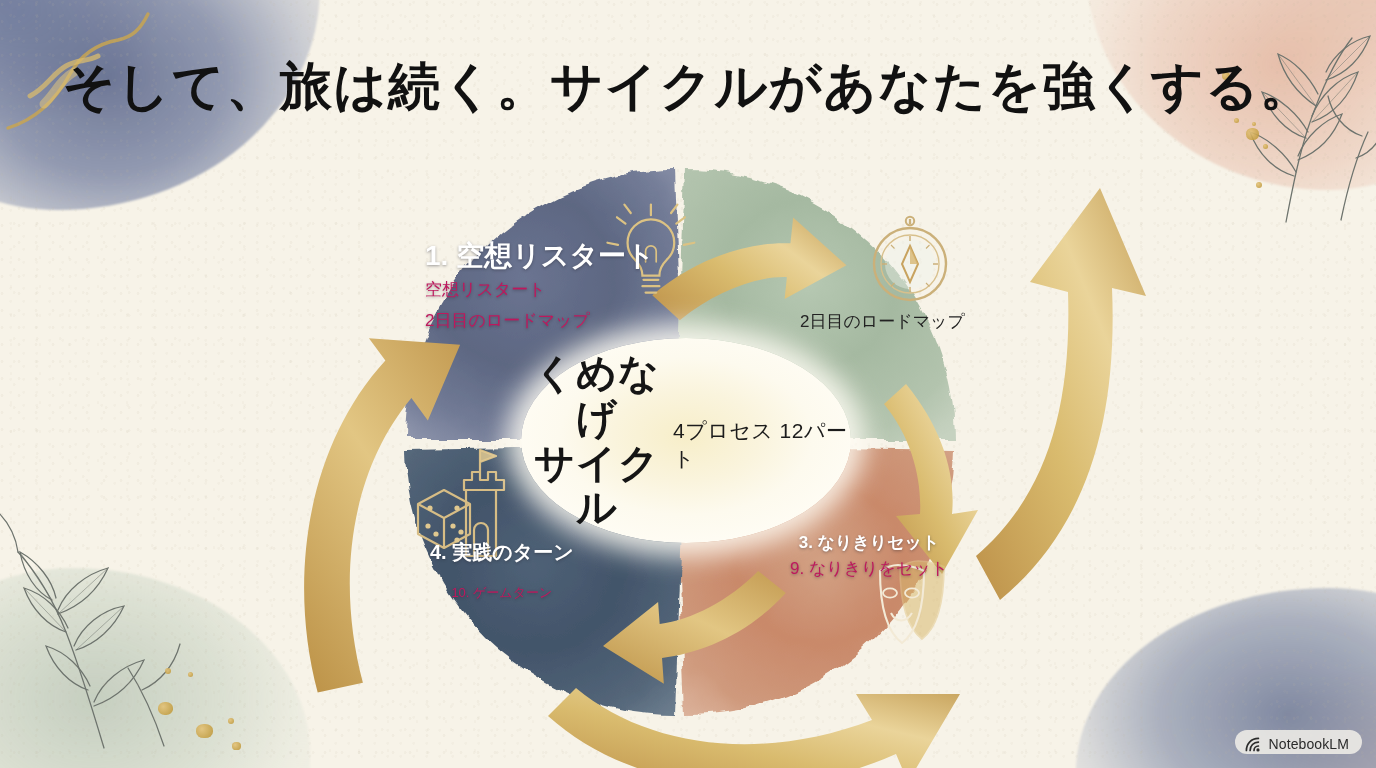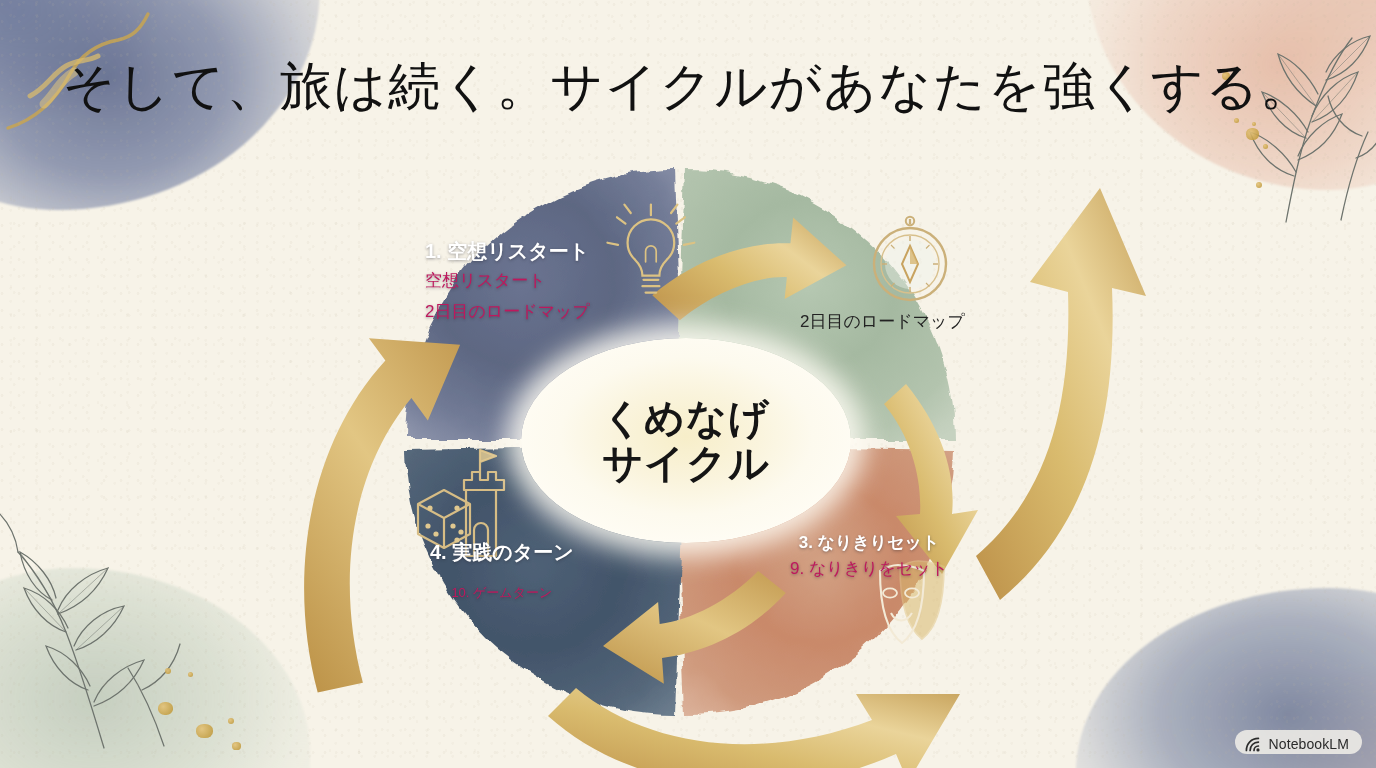--- a/index.html
+++ b/index.html
@@ -86,21 +86,21 @@
     line-height: 1.15;
   }
   .q-sub {
     color: #be185d;
     text-shadow: 0 1px 3px rgba(40,40,50,.45);
     white-space: nowrap;
     line-height: 1.45;
   }
 
   #label-q1 { left: 425px; top: 240px; }
-  #label-q1 .q-title { font-size: 20px; }
+  #label-q1 .q-title { font-size: 28px; }
   #label-q1 .q-sub { font-size: 17px; margin-top: 6px; }
 
   #label-q2 { left: 800px; top: 305px; }
   #label-q2 .q-title { font-size: 25px; color:#1d1d1d; text-shadow:none; }
   #label-q2 .q-sub { font-size: 17px; margin-top: 5px; color:#222; text-shadow:none; text-align:center; }
 
   #label-q3 { left: 790px; top: 533px; text-align:center; }
   #label-q3 .q-title { font-size: 17px; }
   #label-q3 .q-sub { font-size: 17px; margin-top: 4px; }
 
@@ -138,21 +138,21 @@
     letter-spacing: .5px;
   }
 
   
   #page-title {
     position: absolute;
     left: 0; right: 0; top: 52px;
     z-index: 8;
     text-align: center;
     font-family: "DejaVu Serif", "Liberation Serif", serif;
-    font-weight: normal;
+    font-weight: bold;
     font-size: 52px;
     letter-spacing: 1.5px;
     color: #111111;
   }
 
   
   .botanical { position: absolute; z-index: 2; pointer-events: none; }
   #bot-tr { right: -10px; top: 10px; width: 220px; height: 215px; }
   #bot-bl { left: -12px; bottom: 18px; width: 250px; height: 250px; }
   .botanical svg { width: 100%; height: 100%; overflow: visible; }
@@ -423,20 +423,21 @@
   <div class="quad-label" id="label-q4">
     <div class="q-title">4. 実践のターン</div>
     <div class="q-sub">10. ゲームターン</div>
   </div>
 
   <div id="hub">
     <div id="hub-title">
       <div>くめなげ</div>
       <div>サイクル</div>
     </div>
+    <div id="hub-sub">4プロセス 12パート</div>
   </div>
 
   <div id="paper-texture"></div>
 
   <div id="watermark">
     <span>
       <svg width="17" height="15" viewBox="0 0 17 15" fill="none">
         <path d="M1.4,13.4 C1.4,6.6 6.4,1.4 13.4,1.4" stroke="#2b2b2b" stroke-width="1.7" stroke-linecap="round"></path>
         <path d="M5.1,13.4 C5.1,8.7 8.7,5.1 13.4,5.1" stroke="#2b2b2b" stroke-width="1.7" stroke-linecap="round"></path>
         <path d="M9.0,13.4 C9.0,10.9 10.9,9.0 13.4,9.0" stroke="#2b2b2b" stroke-width="1.7" stroke-linecap="round"></path>

